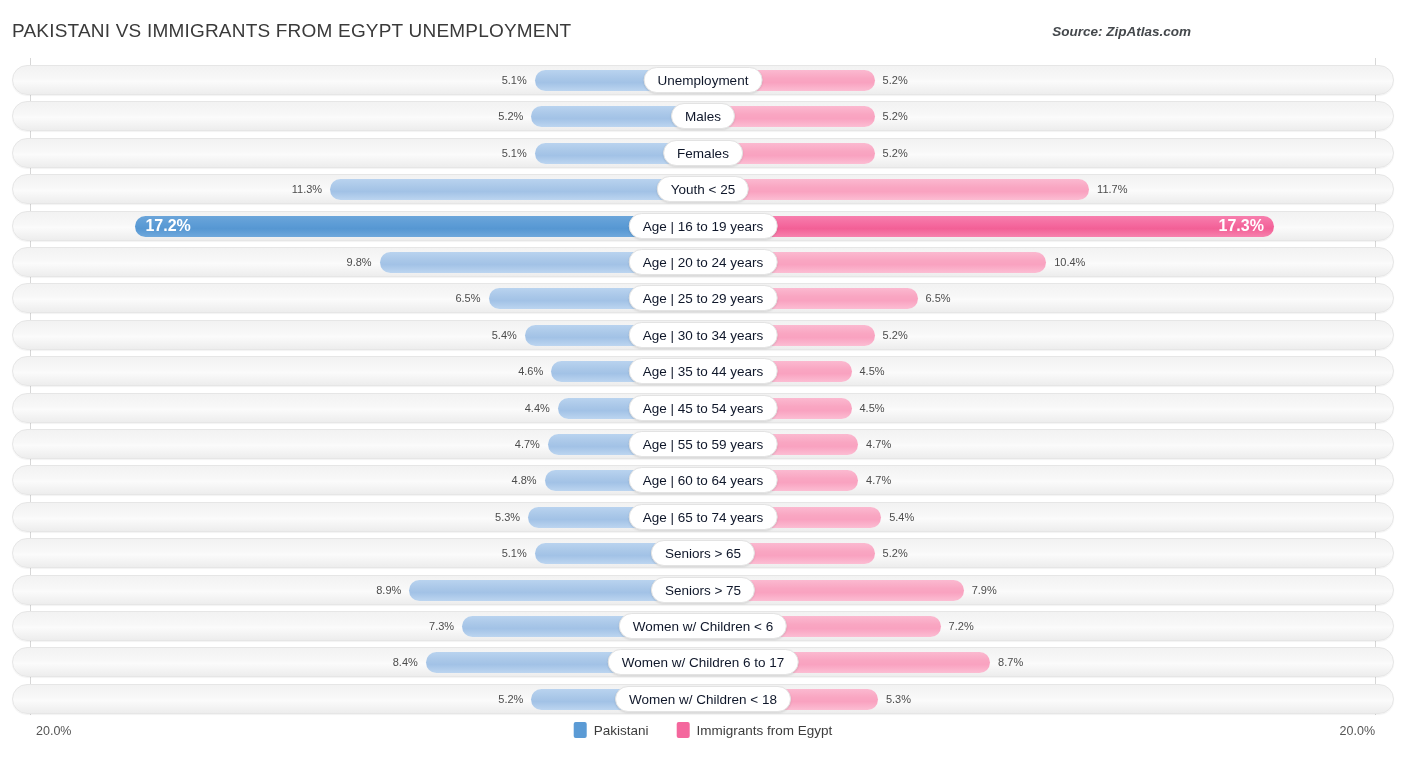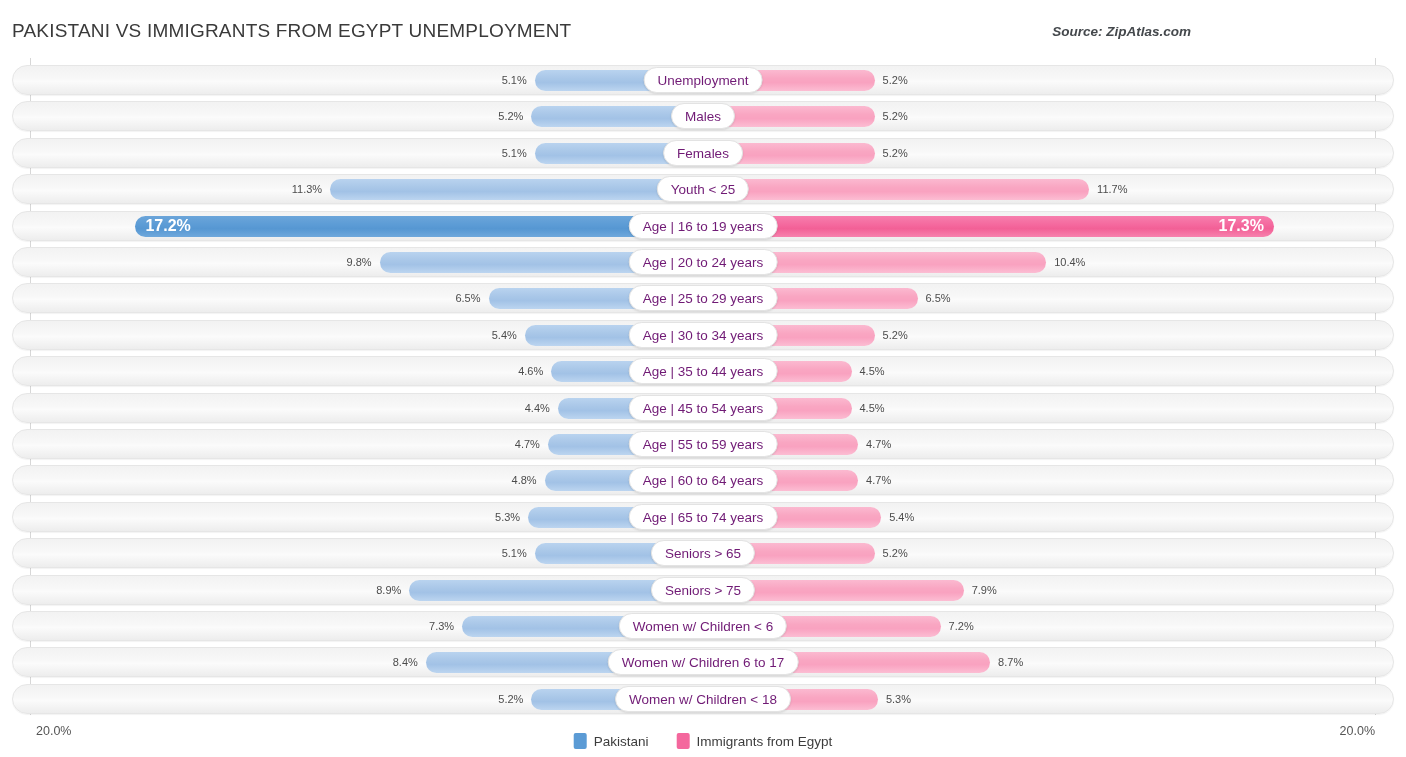--- a/index.html
+++ b/index.html
@@ -75,32 +75,32 @@
   .val.inside{color:#ffffff;font-weight:bold;font-size:16px;}
 
   
   .center-label{
     position:absolute;top:2px;height:26px;line-height:25px;
     left:50%;transform:translateX(-50%);
     background:#ffffff;
     border:1px solid #e3e3e3;
     border-radius:13px;
     padding:0 13px;
-    font-size:13.5px;color:#701a75;
+    font-size:13.5px;color:#0f172a;
     white-space:nowrap;
     box-shadow:0 1px 2px rgba(0,0,0,0.10);
     box-sizing:border-box;
   }
 
   
   #footer{position:absolute;left:0;top:718px;width:1406px;height:39px;}
   #axis-left{position:absolute;left:36px;top:6px;font-size:12.5px;color:#555;}
   #axis-right{position:absolute;right:31px;top:6px;font-size:12.5px;color:#555;}
   #legend{
-    position:absolute;left:50%;transform:translateX(-50%);top:15px;
+    position:absolute;left:50%;transform:translateX(-50%);top:4px;
     display:flex;align-items:center;gap:28px;
   }
   .legend-item{display:flex;align-items:center;gap:7px;}
   .legend-swatch{width:13px;height:16px;border-radius:2px;display:inline-block;}
   .legend-text{font-size:13.5px;color:#3c3c3c;white-space:nowrap;}
 </style>
 </head>
 <body>
 
 <div id="header">

